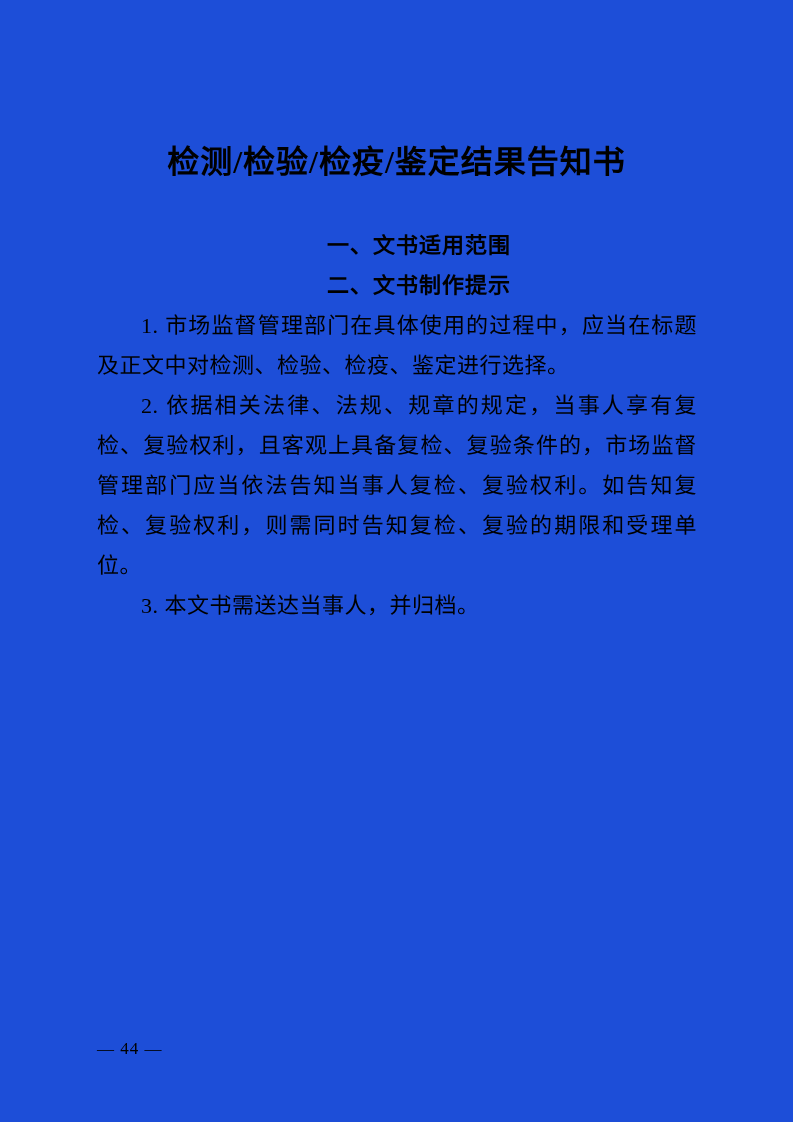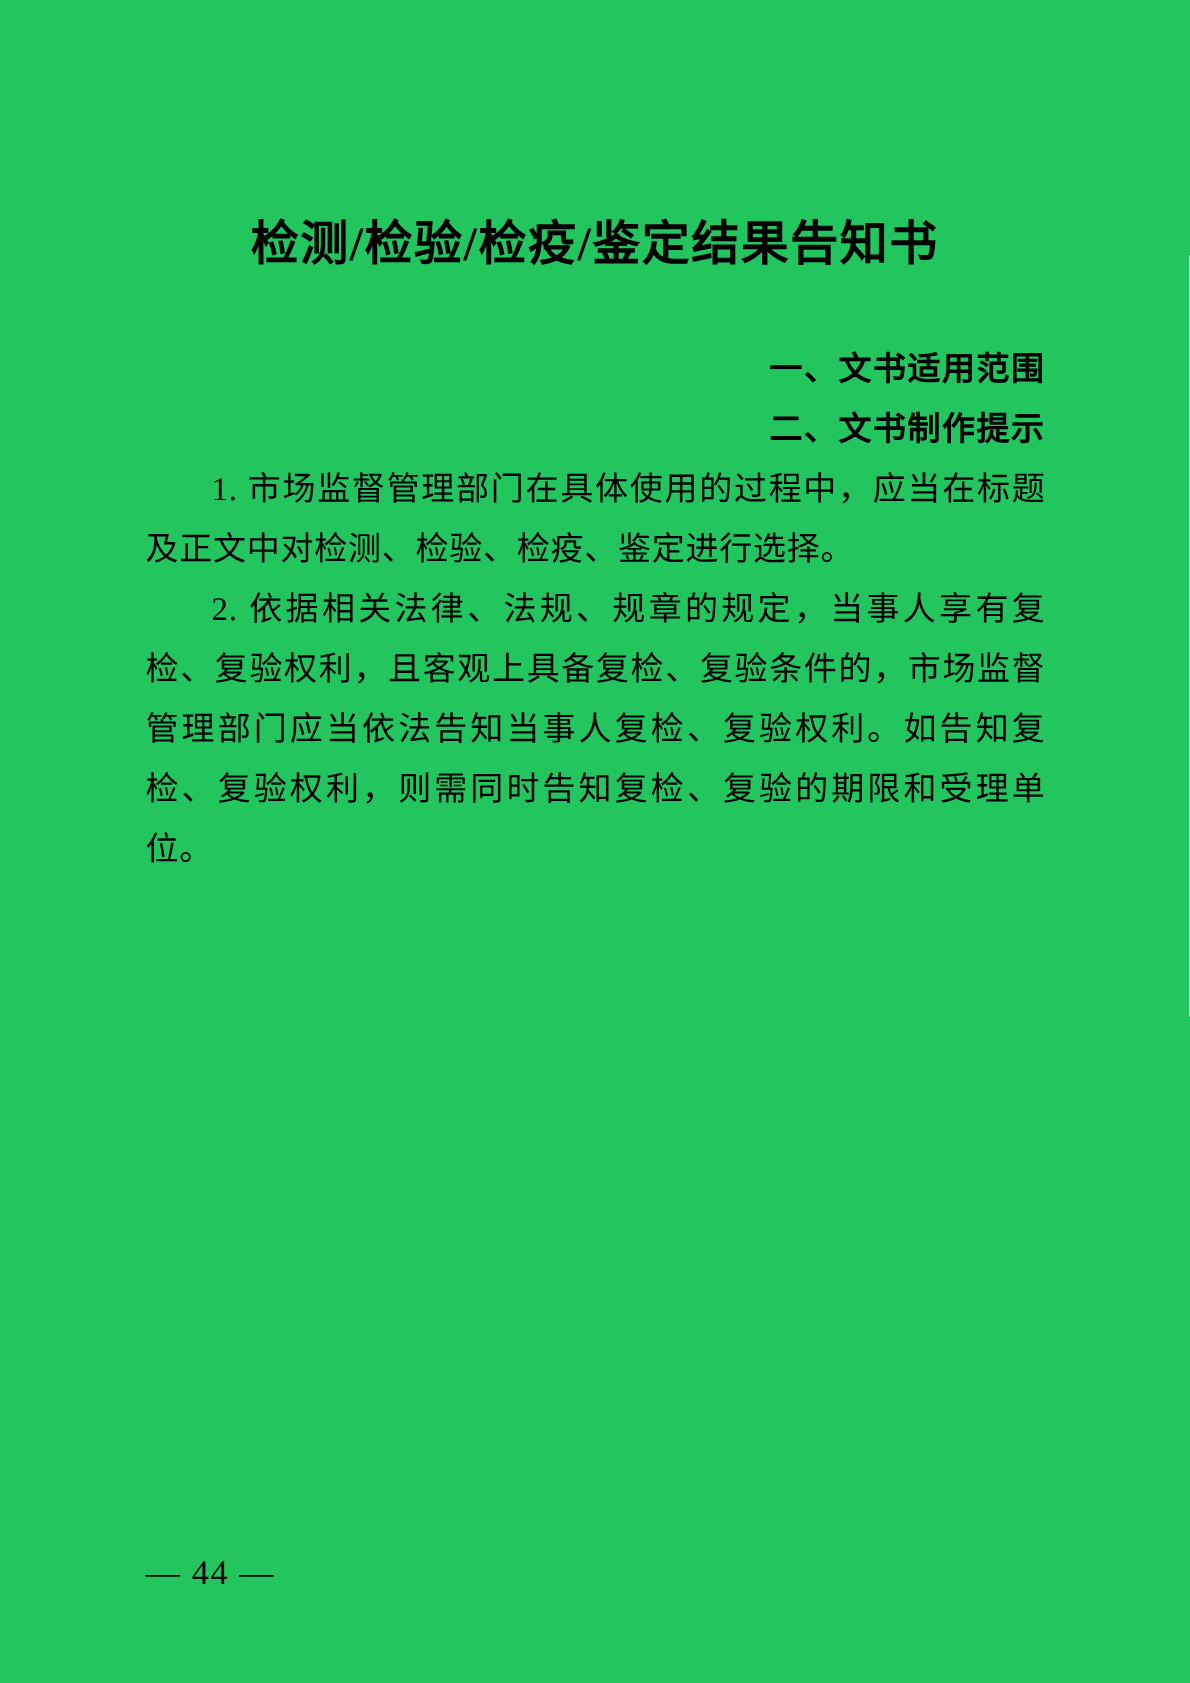--- a/index.html
+++ b/index.html
@@ -5,21 +5,21 @@
 <style>
   html, body {
     margin: 0;
     padding: 0;
     background: #ffffff;
   }
   .page {
     position: relative;
     width: 793px;
     height: 1122px;
-    background: #22c55e;
+    background: #1d4ed8;
     box-sizing: border-box;
     padding-top: 143px;
     overflow: hidden;
     font-family: "Liberation Serif", "DejaVu Serif", serif;
     color: #000000;
   }
   .doc-title {
     margin: 0 0 45px 0;
     text-align: center;
     font-size: 32px;
@@ -37,27 +37,27 @@
     margin: 0;
     text-align: justify;
     text-justify: inter-character;
     text-indent: 2em;
     letter-spacing: 0.5px;
   }
   .doc-body p.section-heading {
     font-family: "Liberation Sans", "DejaVu Sans", sans-serif;
     font-weight: 700;
     letter-spacing: 1px;
-    text-align: right;
+    text-align: center;
   }
   .page-footer {
     position: absolute;
     left: 97px;
     top: 1036px;
-    font-size: 23px;
+    font-size: 17px;
     line-height: 26px;
     font-family: "Liberation Serif", "DejaVu Serif", serif;
     letter-spacing: 1px;
   }
 </style>
 </head>
 <body>
 
 <div class="page">
 
@@ -67,19 +67,20 @@
 
     <p class="section-heading">一、文书适用范围</p>
 
 
     <p class="section-heading">二、文书制作提示</p>
 
     <p>1. 市场监督管理部门在具体使用的过程中，应当在标题及正文中对检测、检验、检疫、鉴定进行选择。</p>
 
     <p>2. 依据相关法律、法规、规章的规定，当事人享有复检、复验权利，且客观上具备复检、复验条件的，市场监督管理部门应当依法告知当事人复检、复验权利。如告知复检、复验权利，则需同时告知复检、复验的期限和受理单位。</p>
 
+    <p>3. 本文书需送达当事人，并归档。</p>
   </div>
 
   <div class="page-footer">
     <span>— 44 —</span>
   </div>
 
 </div>
 
 </body></html>

